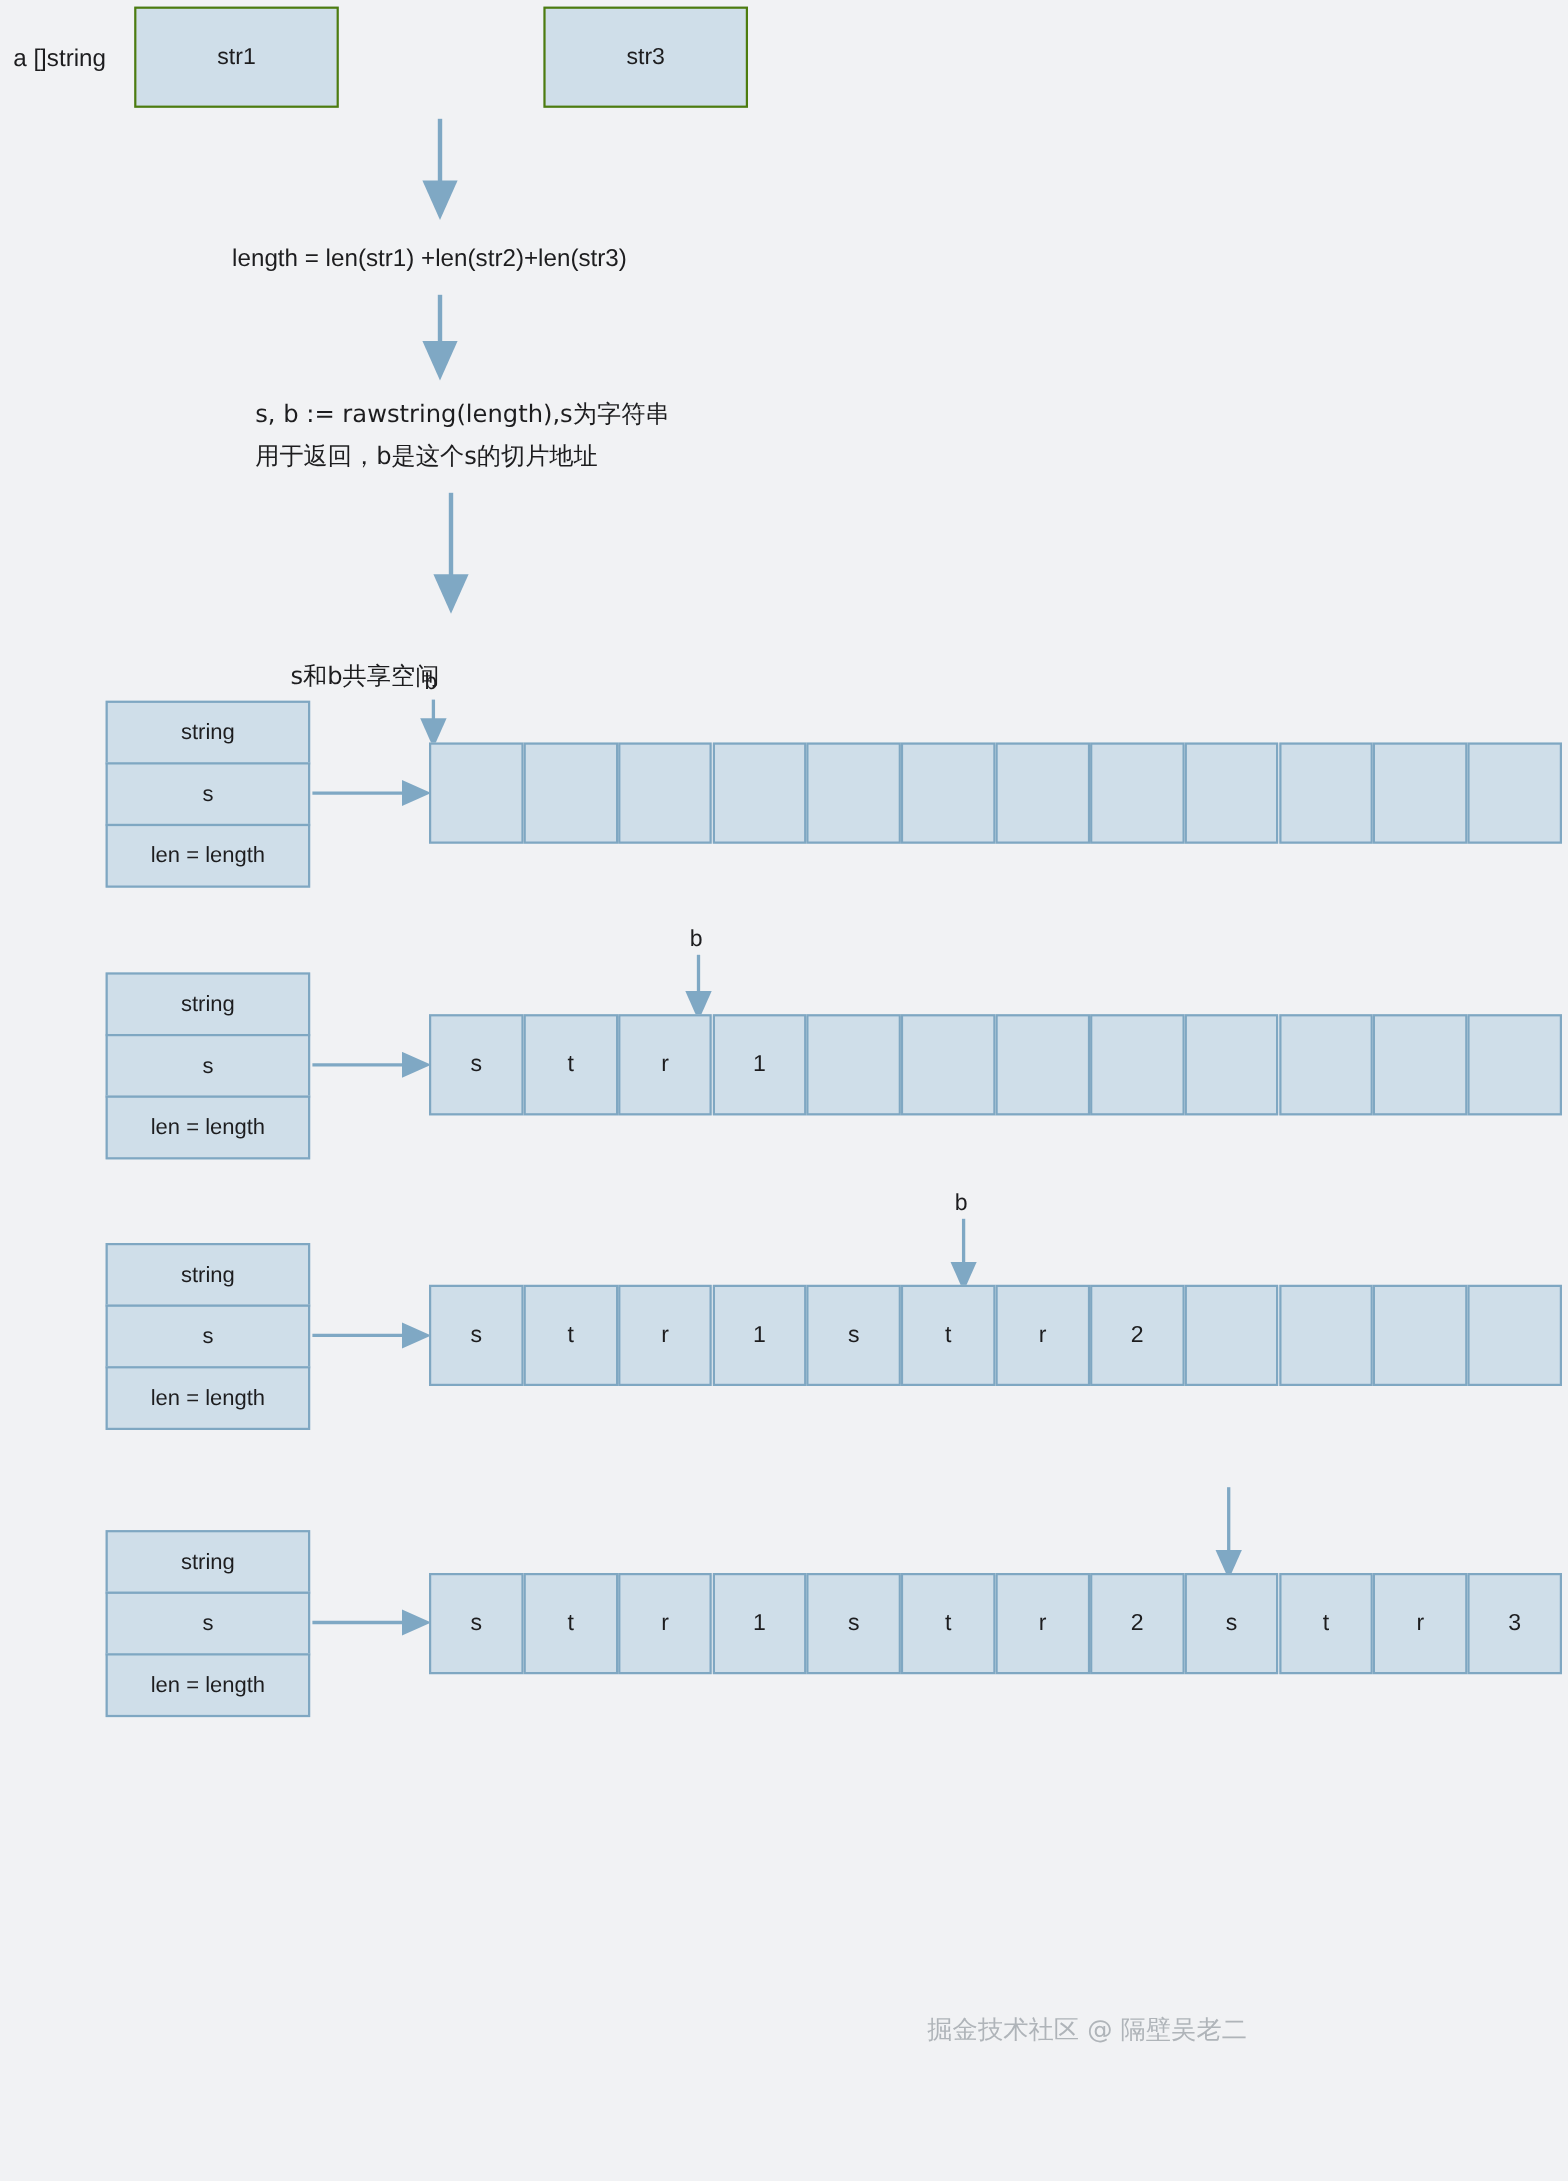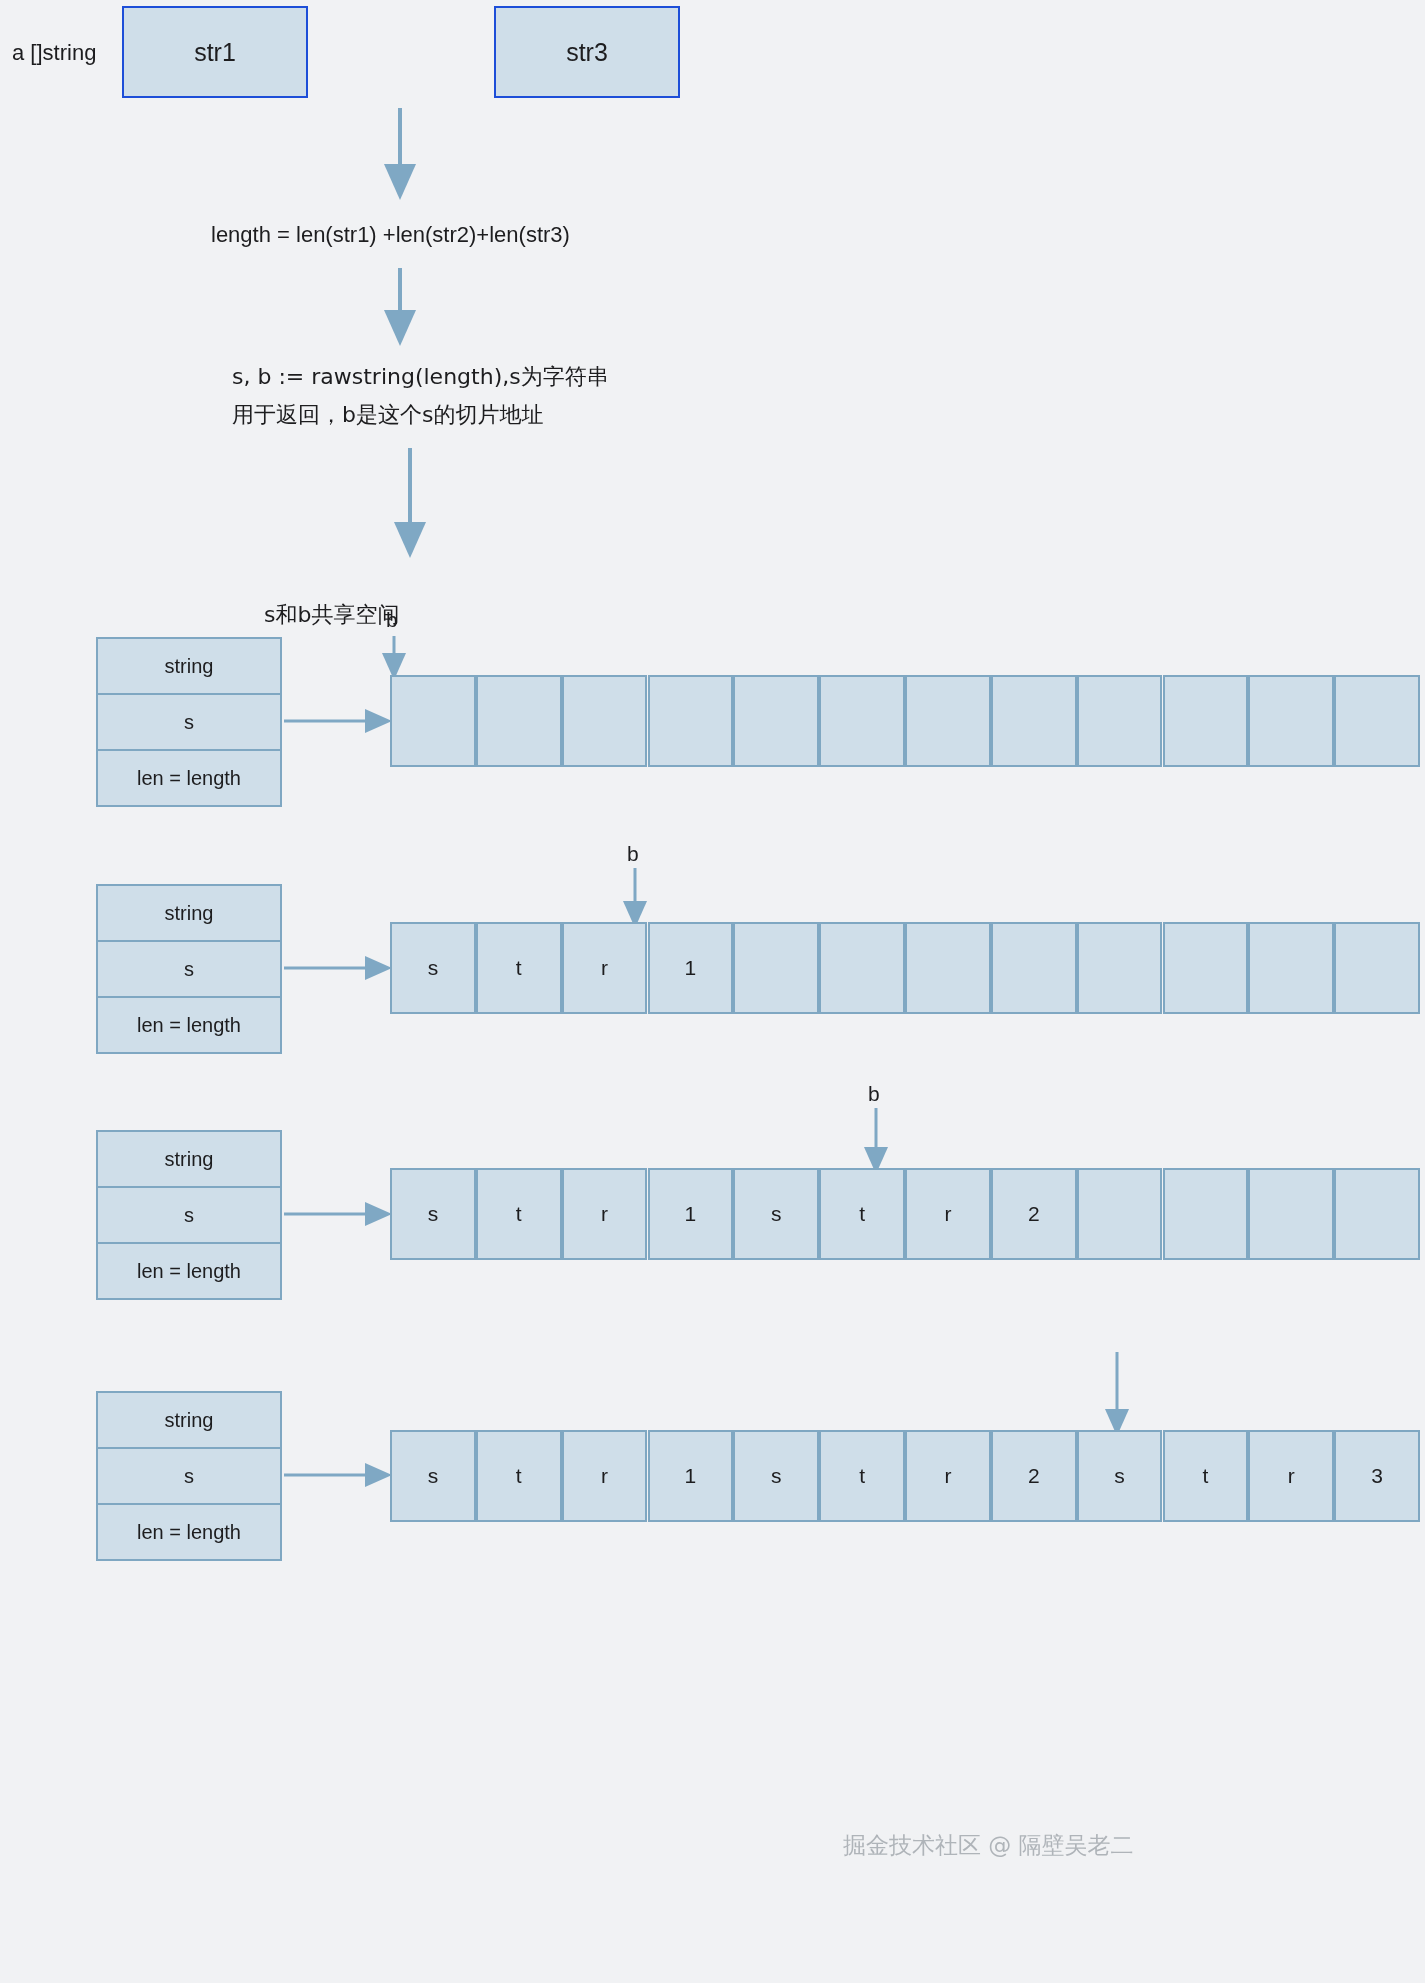--- a/index.html
+++ b/index.html
@@ -31,26 +31,26 @@
     display: flex;
     align-items: center;
     justify-content: center;
     font-size: 21px;
     color: #1d1d1f;
   }
 
   .slice-cell {
     position: absolute;
     background: #cfdee9;
-    border: 2px solid #1d4ed8;
+    border: 2px solid #4d7c0f;
     box-sizing: border-box;
     display: flex;
     align-items: center;
     justify-content: center;
-    font-size: 25px;
+    font-size: 21px;
   }
 
   .label {
     position: absolute;
     font-size: 22px;
     color: #1d1d1f;
     white-space: pre;
   }
   .label-cjk {
     font-family: "DejaVu Sans", "Liberation Sans", sans-serif;

